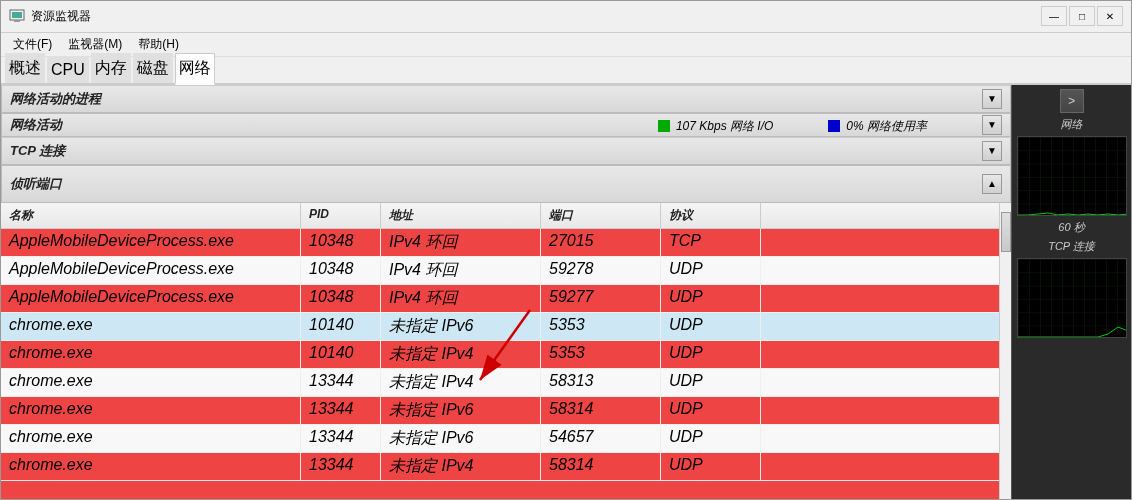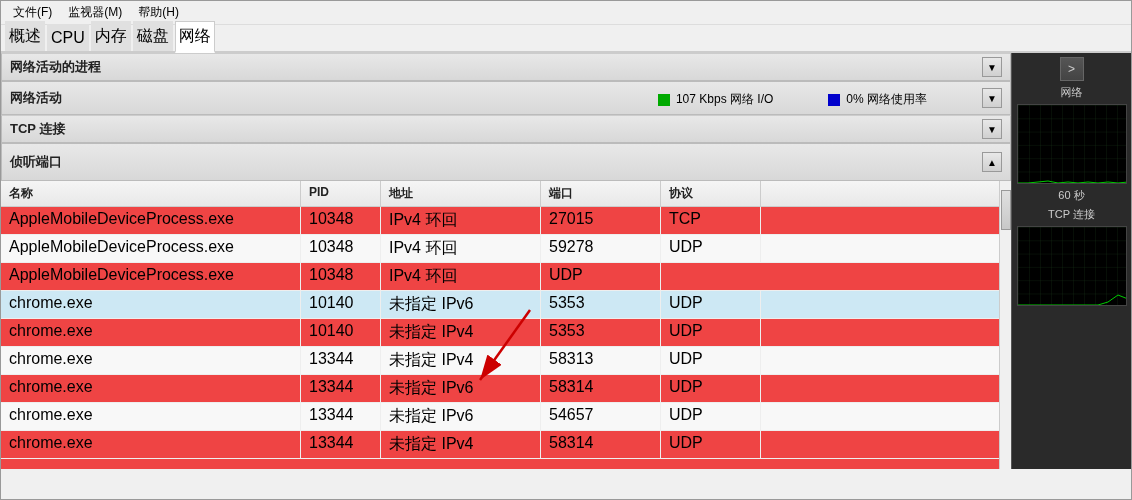--- a/index.html
+++ b/index.html
@@ -81,20 +81,21 @@
       border: 1px solid #ccc;
       border-bottom: 2px solid #fff;
       margin-bottom: -2px;
       z-index: 1;
     }
 
     
     .main-layout {
       display: flex;
       height: calc(500px - 32px - 24px - 28px);
+      font-style: italic;
     }
 
     
     .left-content {
       flex: 1;
       overflow: hidden;
       display: flex;
       flex-direction: column;
       background: #f0f0f0;
     }
@@ -125,21 +126,21 @@
       align-items: center;
       justify-content: center;
       cursor: pointer;
       font-size: 10px;
     }
 
     
     .network-activity-bar {
       background: linear-gradient(to bottom, #e8e8e8, #d8d8d8);
       border: 1px solid #bbb;
-      height: 34px;
+      height: 24px;
       display: flex;
       align-items: center;
       padding: 0 8px;
       gap: 40px;
       justify-content: space-between;
     }
     .network-stat {
       display: flex;
       align-items: center;
       gap: 6px;
@@ -269,20 +270,35 @@
       flex-direction: column;
       flex: 1;
       min-height: 0;
     }
   </style>
 </head>
 <body>
 
 <div style="width:1132px;height:500px;display:flex;flex-direction:column;background:#f0f0f0;border:1px solid #999;">
 
+  <div class="title-bar">
+    <div class="title-bar-left">
+      <svg width="16" height="16" viewBox="0 0 16 16">
+        <rect x="1" y="2" width="14" height="10" fill="none" stroke="#666" stroke-width="1"></rect>
+        <rect x="3" y="4" width="10" height="6" fill="#4a9"></rect>
+        <rect x="5" y="12" width="6" height="2" fill="#999"></rect>
+      </svg>
+      <span>资源监视器</span>
+    </div>
+    <div class="title-bar-controls">
+      <button class="title-btn">—</button>
+      <button class="title-btn">□</button>
+      <button class="title-btn close">✕</button>
+    </div>
+  </div>
 
   <div class="menu-bar">
     <span class="menu-item">文件(F)</span>
     <span class="menu-item">监视器(M)</span>
     <span class="menu-item">帮助(H)</span>
   </div>
 
   <div class="tab-bar">
     <div class="tab">概述</div>
     <div class="tab">CPU</div>
@@ -350,20 +366,21 @@
     <div class="td">AppleMobileDeviceProcess.exe</div>
     <div class="td">10348</div>
     <div class="td">IPv4 环回</div>
     <div class="td">59278</div>
     <div class="td">UDP</div>
   </div>
                 <div class="table-row">
     <div class="td">AppleMobileDeviceProcess.exe</div>
     <div class="td">10348</div>
     <div class="td">IPv4 环回</div>
+    <div class="td">59277</div>
     <div class="td">UDP</div>
   </div>
                 <div class="table-row highlighted">
     <div class="td">chrome.exe</div>
     <div class="td">10140</div>
     <div class="td">未指定 IPv6</div>
     <div class="td">5353</div>
     <div class="td">UDP</div>
   </div>
                 <div class="table-row">

